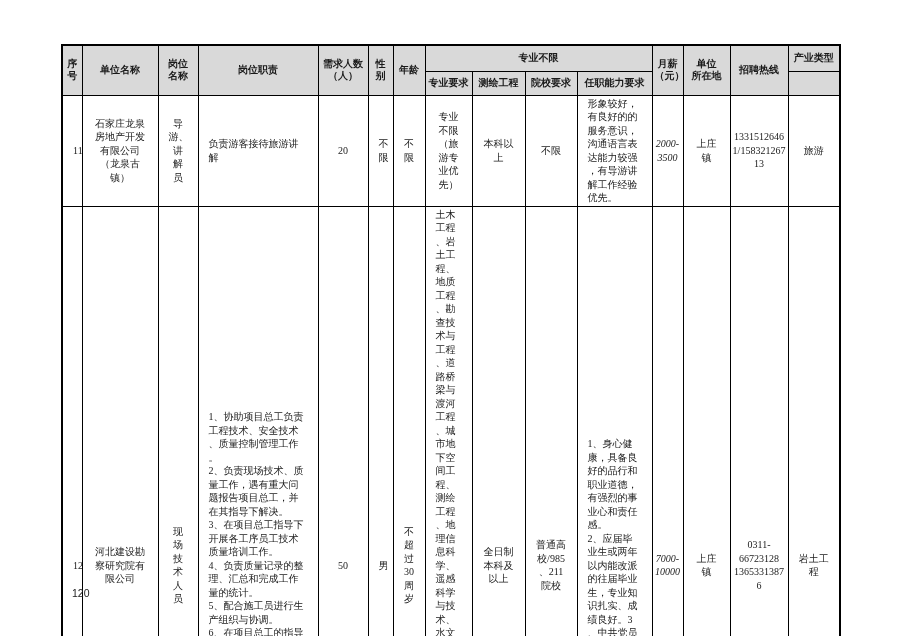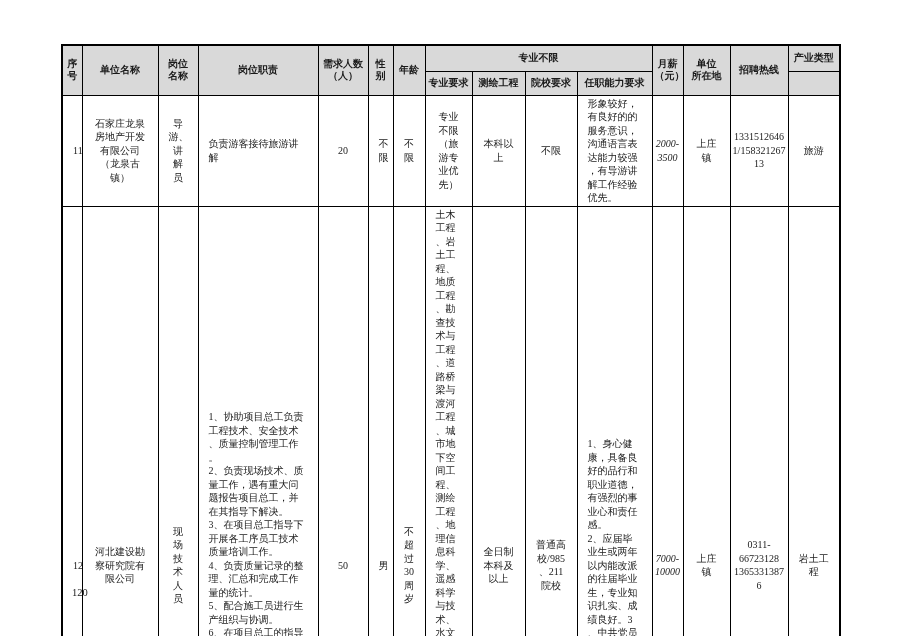--- a/index.html
+++ b/index.html
@@ -56,21 +56,21 @@
   }
   td.wrap-any{        
     word-break:break-all;
     line-break:anywhere;
   }
   td.num{padding:1px 0;font-style:italic;}
 
   .pageno{
     position:absolute;left:72px;top:587px;
     font-size:10.5px;
-    font-family:Liberation Serif, serif;
+    font-family:Liberation Sans, sans-serif;
   }
 </style>
 </head>
 <body>
 
 <div class="sheet">
 
   <table class="job-table">
     <colgroup>
       <col style="width:20px">

